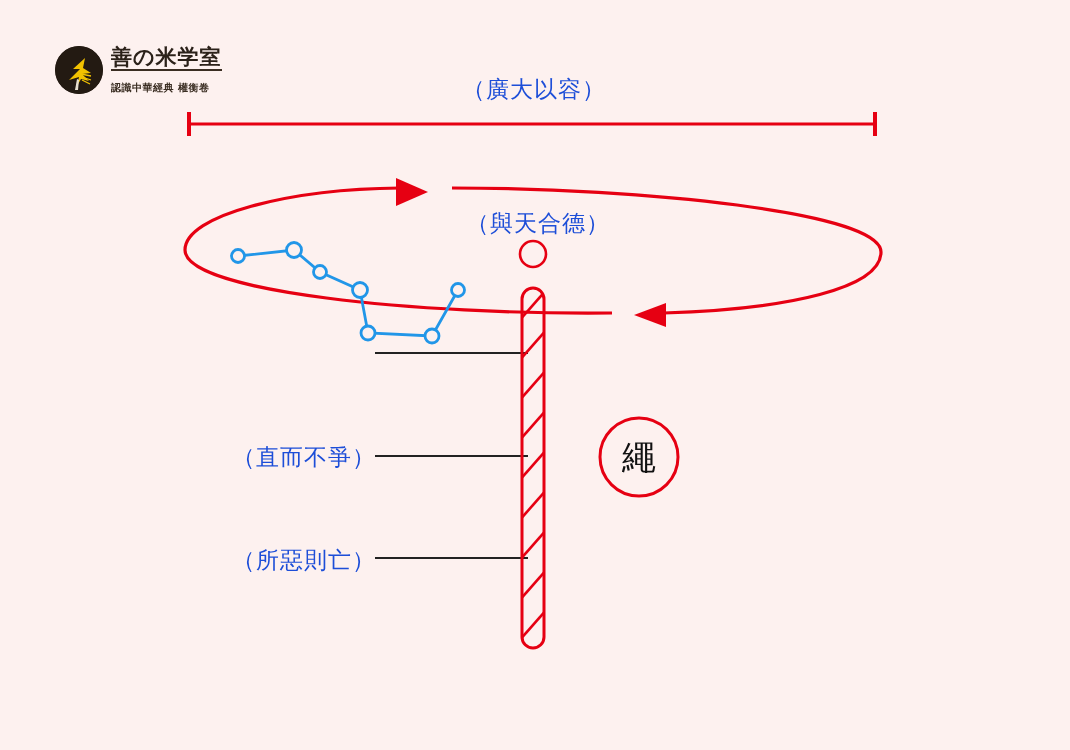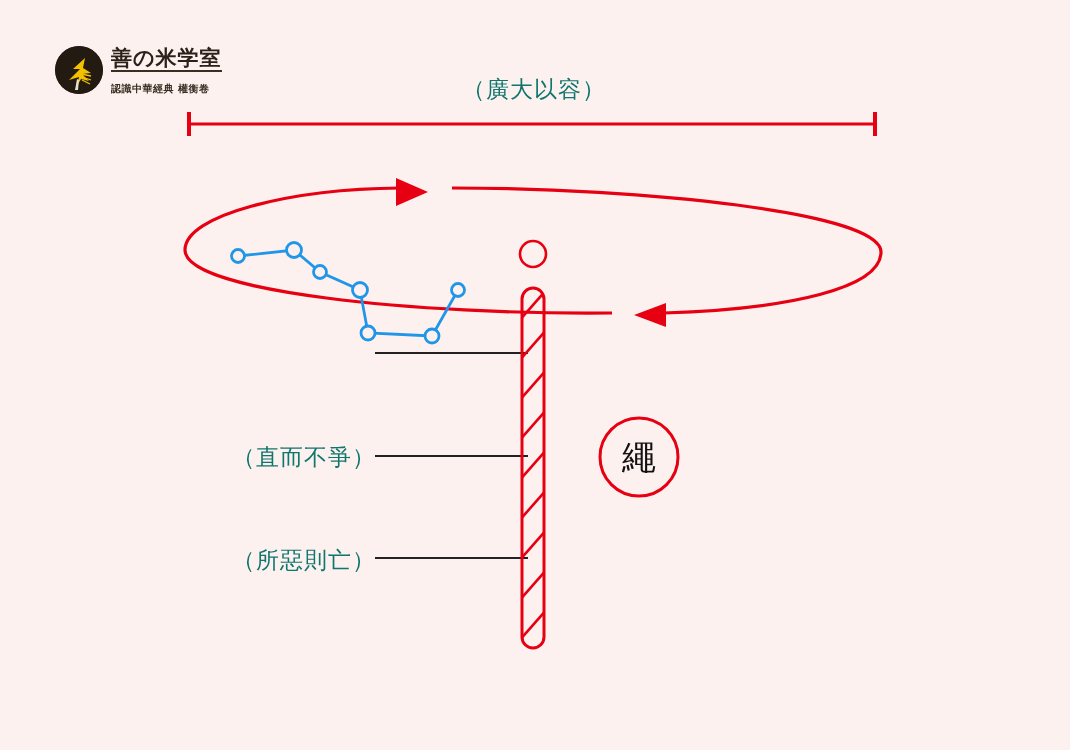--- a/index.html
+++ b/index.html
@@ -25,21 +25,21 @@
     left: 0; top: 0;
     width: 1070px;
     height: 750px;
   }
   
   .logo {
     position: absolute;
     left: 55px;
     top: 46px;
     display: flex;
-    align-items: center;
+    align-items: flex-start;
     gap: 8px;
   }
   .logo-badge {
     width: 48px;
     height: 48px;
     border-radius: 50%;
     background: #231a12;
     position: relative;
     overflow: hidden;
     flex: none;
@@ -63,21 +63,21 @@
     font-size: 10px;
     font-weight: bold;
     color: #3b2e23;
     letter-spacing: 0.5px;
     margin-top: 12px;
   }
   
   .cjk {
     position: absolute;
     font-family: Liberation Sans, sans-serif;
-    color: #0f766e;
+    color: #1d4ed8;
     white-space: nowrap;
     letter-spacing: 1px;
   }
   .lbl-span-top {
     left: 462px;
     top: 74px;
     font-size: 23px;
   }
   .lbl-heaven {
     left: 466px;
@@ -209,20 +209,21 @@
         <line x1="518" y1="642" x2="548" y2="608"></line>
         <line x1="518" y1="682" x2="548" y2="648"></line>
       </g>
     </g>
 
     <circle cx="639" cy="457" r="39" fill="none" stroke="#e60012" stroke-width="3"></circle>
   </svg>
 
   <div class="cjk lbl-span-top">（廣大以容）</div>
 
+  <div class="cjk lbl-heaven">（與天合德）</div>
 
 
   <div class="cjk lbl-left-2">（直而不爭）</div>
 
   <div class="cjk lbl-left-3">（所惡則亡）</div>
 
 
   <div class="glyph-rope">繩</div>
 
 </div>

